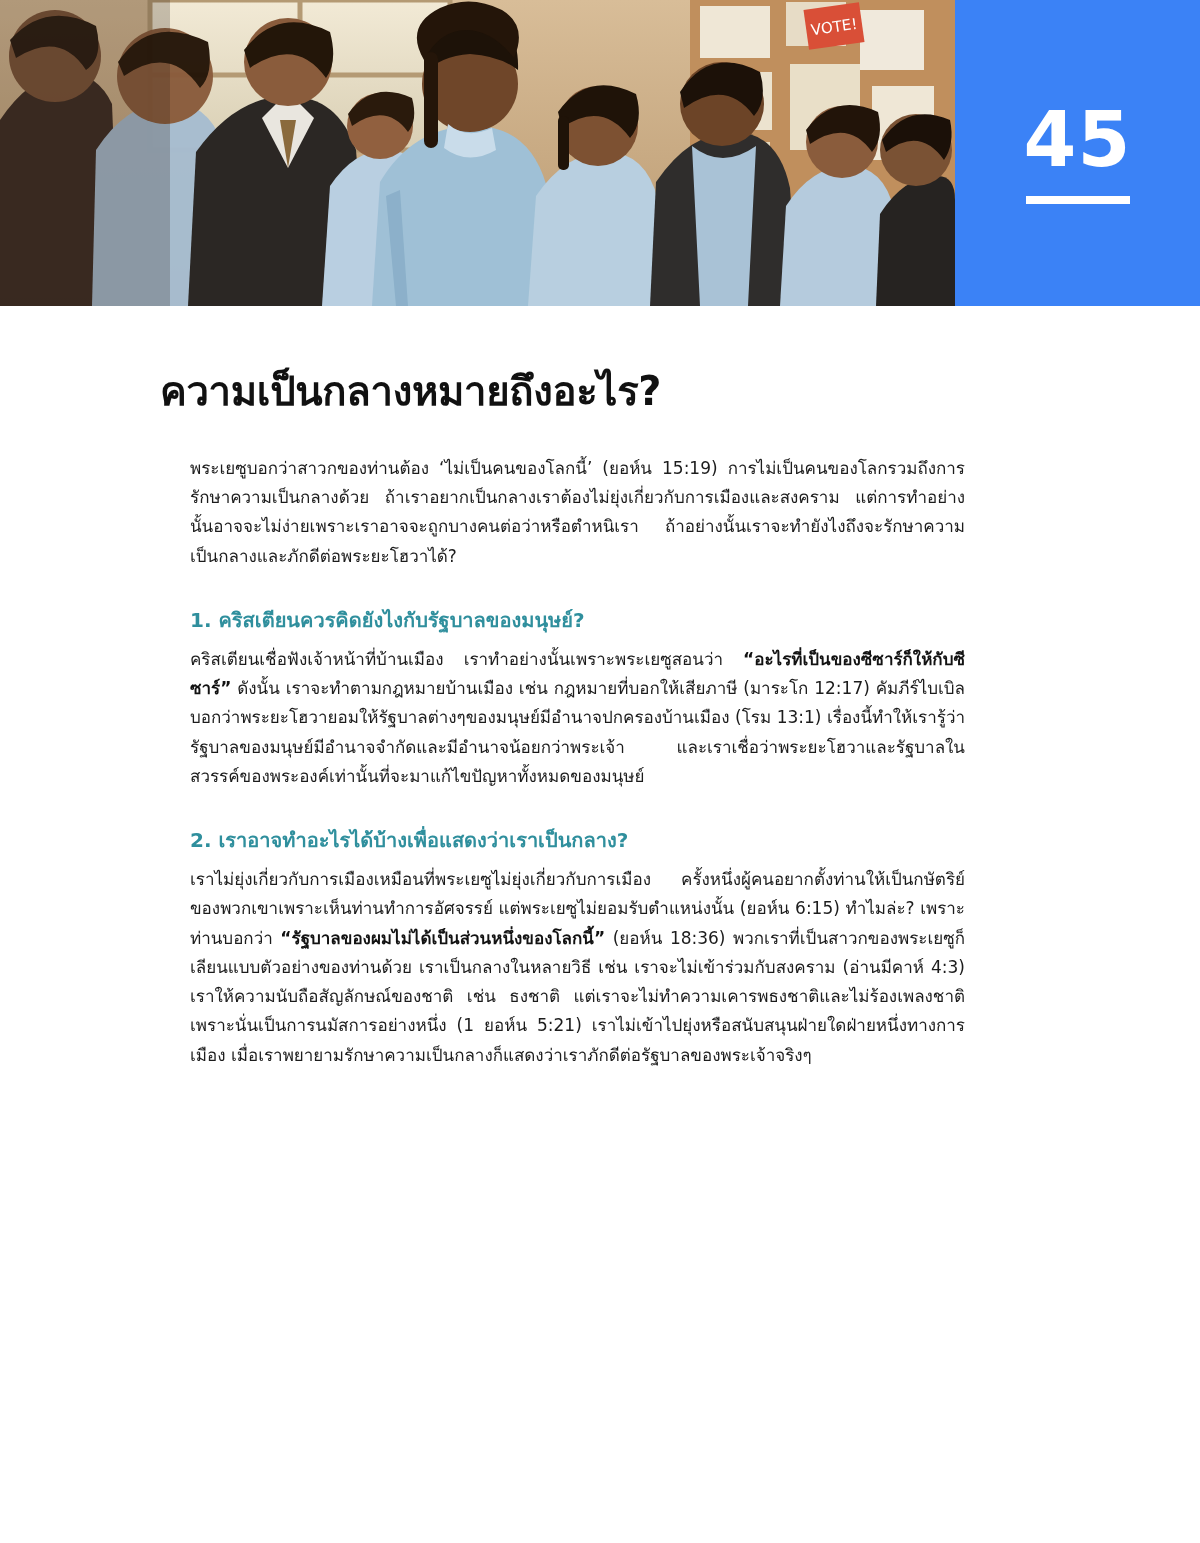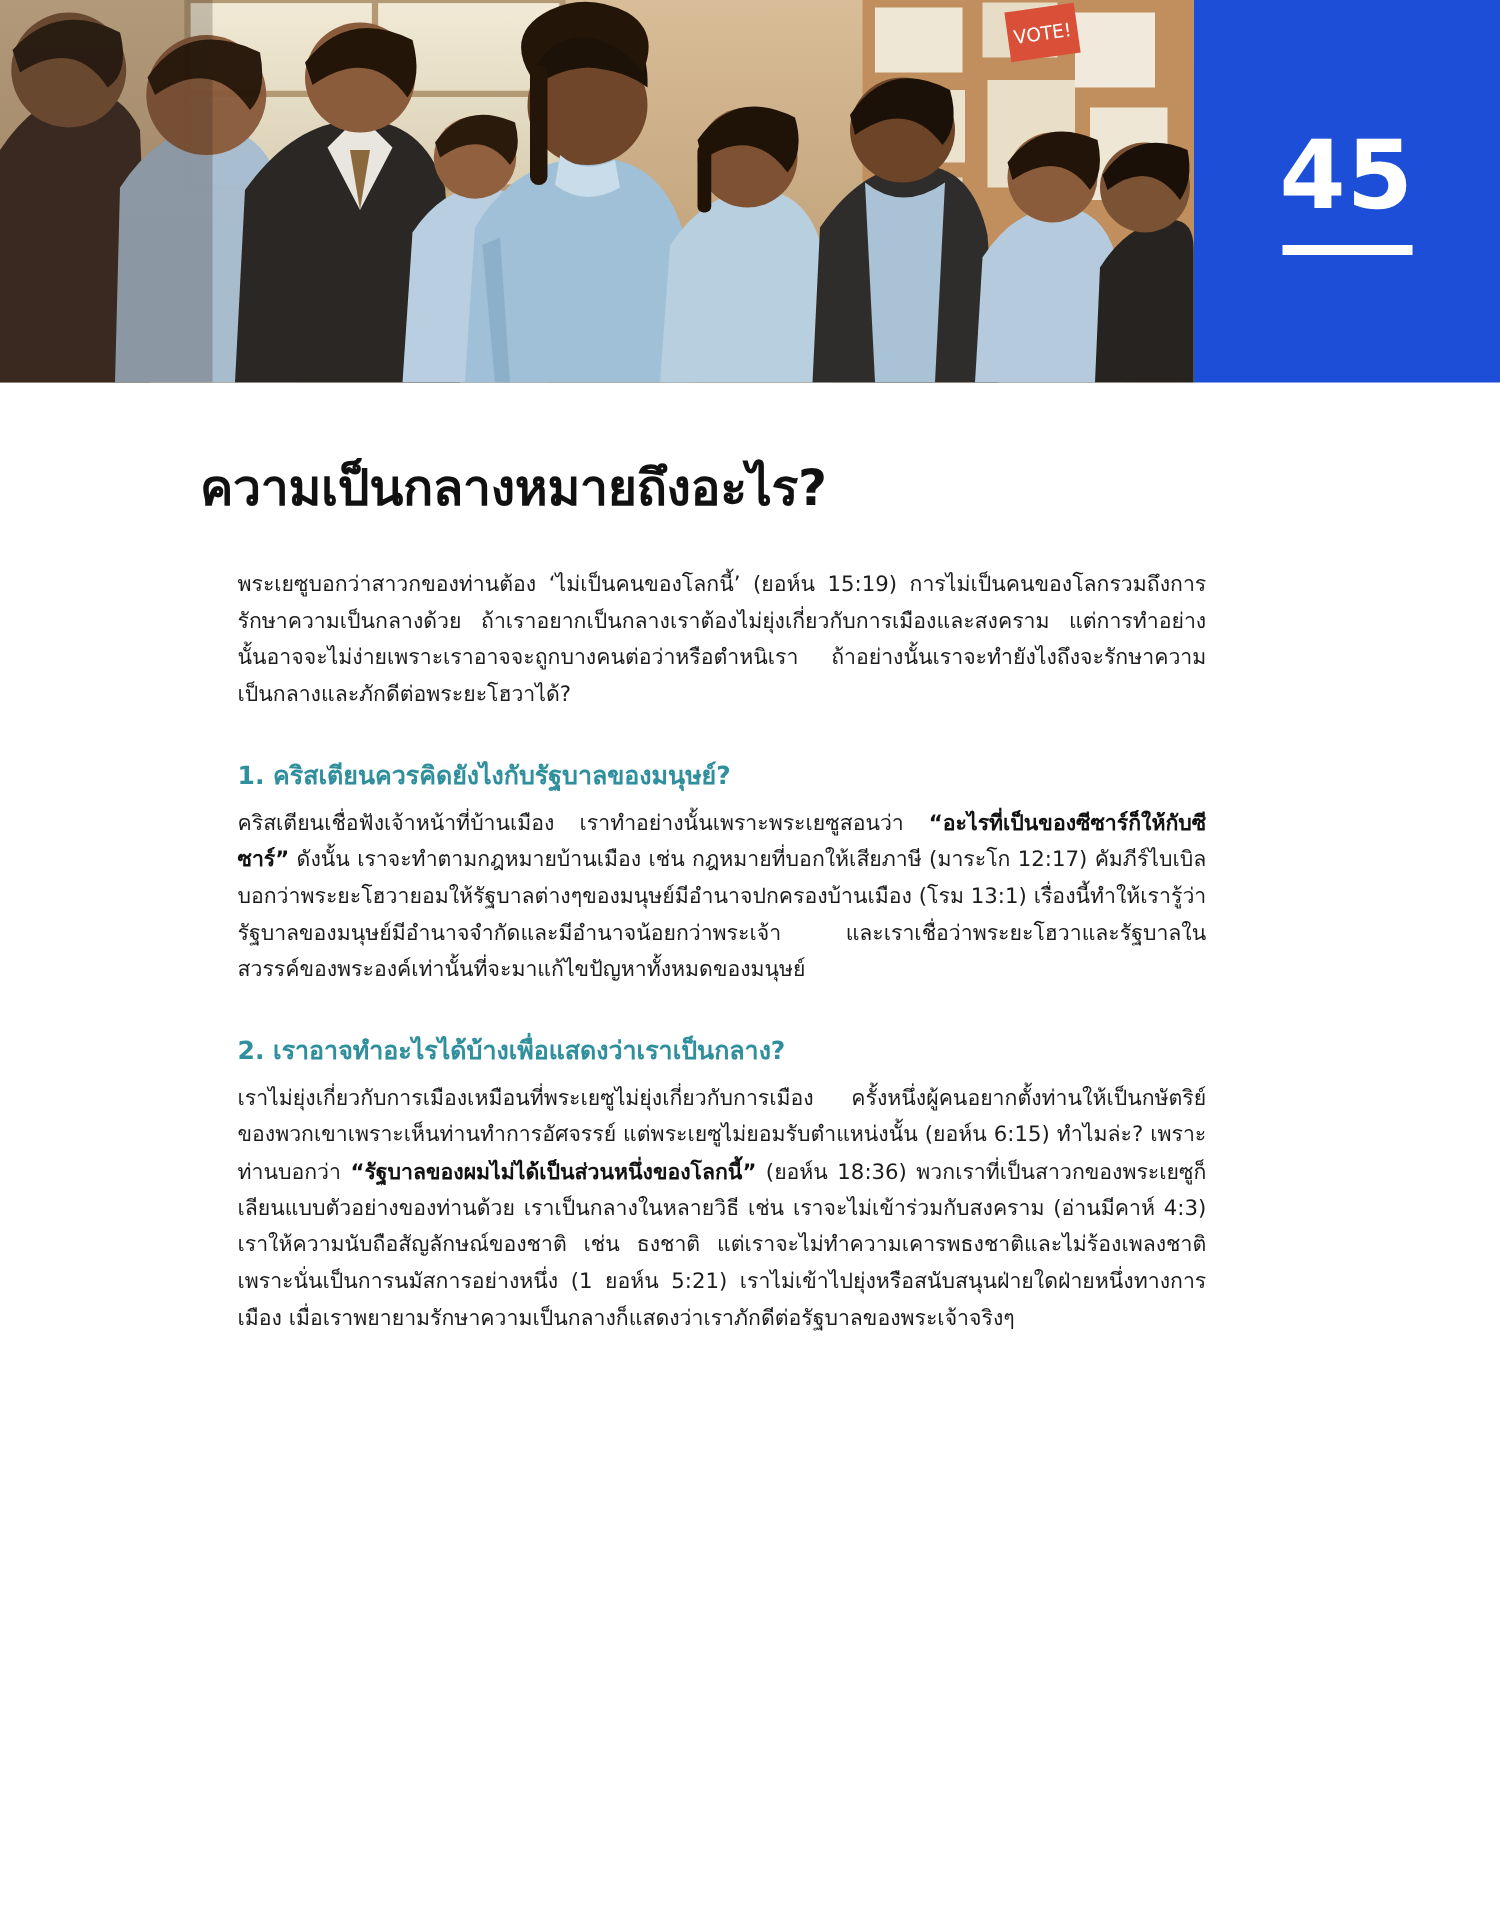--- a/index.html
+++ b/index.html
@@ -28,21 +28,21 @@
     width: 955px;
     height: 306px;
     overflow: hidden;
     background: #6b5b4e;
   }
   .photo svg { display: block; width: 100%; height: 100%; }
 
   .chapter-box {
     width: 245px;
     height: 306px;
-    background: #1d4ed8;
+    background: #3b82f6;
     display: flex;
     flex-direction: column;
     align-items: center;
     justify-content: center;
   }
   .chapter-number {
     font-size: 76px;
     font-weight: bold;
     color: #ffffff;
     line-height: 1;

